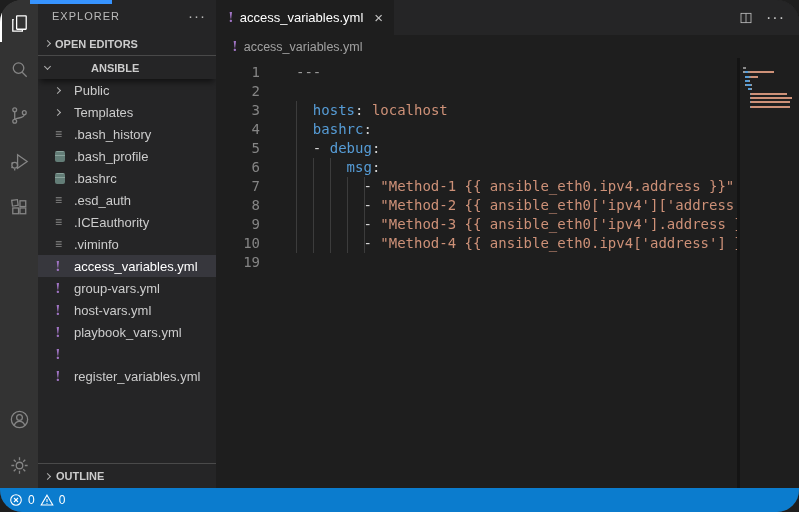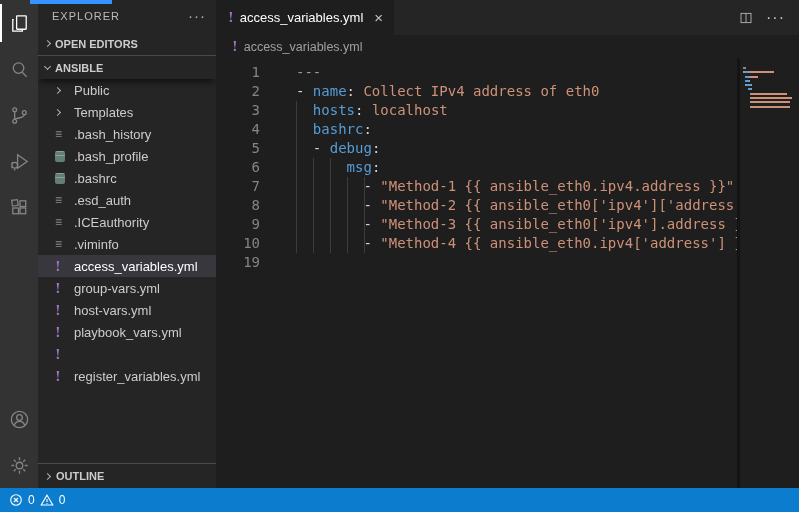--- a/index.html
+++ b/index.html
@@ -1,19 +1,19 @@
 <!DOCTYPE html>
 <html><head>
 <meta charset="utf-8">
 <style>
   * { margin:0; padding:0; box-sizing:border-box; }
   html,body { background:#1e1e1e; }
   .app {
     position:relative; width:799px; height:512px; overflow:hidden;
-    font-family:"Liberation Sans", sans-serif; color:#cccccc; background:#404040;
+    font-family:"Liberation Sans", sans-serif; color:#cccccc; background:#404040;border-radius:22px;
     -webkit-font-smoothing:antialiased;
   }
   .accent-strip { position:absolute; top:0; left:30px; width:82px; height:4px; background:#3794ff; z-index:30; }
 
   .main { display:flex; height:488px; }
 
   
   .activitybar { width:38px; background:#333333; display:flex; flex-direction:column; align-items:center; flex-shrink:0; }
   .act-item { width:38px; height:46px; display:flex; align-items:center; justify-content:center; color:#858585; cursor:pointer; position:relative; }
   .act-item.active { color:#ffffff; }
@@ -22,21 +22,21 @@
   .act-spacer { flex:1; }
 
   
   .sidebar { width:178px; background:#252526; display:flex; flex-direction:column; flex-shrink:0; overflow:hidden; }
   .sb-title-row { height:32px; display:flex; align-items:center; padding:0 10px 0 14px; }
   .sb-title { font-size:11px; letter-spacing:1px; color:#bbbbbb; flex:1; }
   .sb-more { color:#b8b8b8; font-size:15px; letter-spacing:1px; cursor:pointer; line-height:8px; }
   .sb-section { height:23px; display:flex; align-items:center; padding-left:4px; font-size:11px; font-weight:bold; color:#cccccc; cursor:pointer; }
   .sb-section .chev { margin:0 5px 0 3px; }
   .sep { height:1px; background:#4a4a4a; }
-  .ansible-head { position:relative; z-index:5; background:#252526; box-shadow:0 5px 6px -2px rgba(0,0,0,0.55); }
+  .ansible-head { position:relative; z-index:5; background:#252526; box-shadow:0 5px 6px -2px rgba(0,0,0,0.55);gap:36px; }
   .tree { flex:1; overflow:hidden; position:relative; }
   .tree-row { height:22px; display:flex; align-items:center; padding-left:17px; font-size:13px; color:#cccccc; cursor:pointer; white-space:nowrap; }
   .tree-row.selected { background:#37373d; color:#ffffff; }
   .tree-icon { width:16px; display:inline-flex; align-items:center; justify-content:flex-start; flex-shrink:0; }
   .tree-label { margin-left:3px; }
   .chev { display:inline-block; width:5px; height:5px; border-right:1.4px solid #b0b0b0; border-bottom:1.4px solid #b0b0b0; }
   .chev.right { transform:rotate(-45deg); }
   .chev.down { transform:rotate(45deg); margin-top:-2px; }
   .ic-list { color:#8a8a8a; font-size:12px; font-weight:bold; }
   .ic-shell { width:10px; height:11px; border-radius:2px; background:#637d77;
@@ -277,21 +277,21 @@
         <span>access_variables.yml</span>
       </div>
       <div class="code-area">
         <div class="guide g0"></div>
         <div class="guide g1"></div>
         <div class="guide g2"></div>
         <div class="guide g3"></div>
         <div class="guide g4"></div>
         <div id="code-lines">
             <div class="code-line"><span class="line-num">1</span><span class="line-text"><span class="tk-sep">---</span></span></div>
-            <div class="code-line"><span class="line-num">2</span><span class="line-text"><span class="tk-dash">- </span><span class="tk-key">name</span><span class="tk-colon">: </span><span class="tk-str">Collect IPv4 address of eth0</span></span></div>
+            <div class="code-line"><span class="line-num">2</span></div>
             <div class="code-line"><span class="line-num">3</span><span class="line-text"><span class="tk-ws">  </span><span class="tk-key">hosts</span><span class="tk-colon">: </span><span class="tk-str">localhost</span></span></div>
             <div class="code-line"><span class="line-num">4</span><span class="line-text"><span class="tk-ws">  </span><span class="tk-key">bashrc</span><span class="tk-colon">:</span></span></div>
             <div class="code-line"><span class="line-num">5</span><span class="line-text"><span class="tk-ws">  </span><span class="tk-dash">- </span><span class="tk-key">debug</span><span class="tk-colon">:</span></span></div>
             <div class="code-line"><span class="line-num">6</span><span class="line-text"><span class="tk-ws">      </span><span class="tk-key">msg</span><span class="tk-colon">:</span></span></div>
             <div class="code-line"><span class="line-num">7</span><span class="line-text"><span class="tk-ws">        </span><span class="tk-dash">- </span><span class="tk-str">"Method-1 {{ ansible_eth0.ipv4.address }}"</span></span></div>
             <div class="code-line"><span class="line-num">8</span><span class="line-text"><span class="tk-ws">        </span><span class="tk-dash">- </span><span class="tk-str">"Method-2 {{ ansible_eth0['ipv4']['address'] }}"</span></span></div>
             <div class="code-line"><span class="line-num">9</span><span class="line-text"><span class="tk-ws">        </span><span class="tk-dash">- </span><span class="tk-str">"Method-3 {{ ansible_eth0['ipv4'].address }}"</span></span></div>
             <div class="code-line"><span class="line-num">10</span><span class="line-text"><span class="tk-ws">        </span><span class="tk-dash">- </span><span class="tk-str">"Method-4 {{ ansible_eth0.ipv4['address'] }}"</span></span></div>
             <div class="code-line"><span class="line-num">19</span><span class="line-text"></span></div>
           </div>

